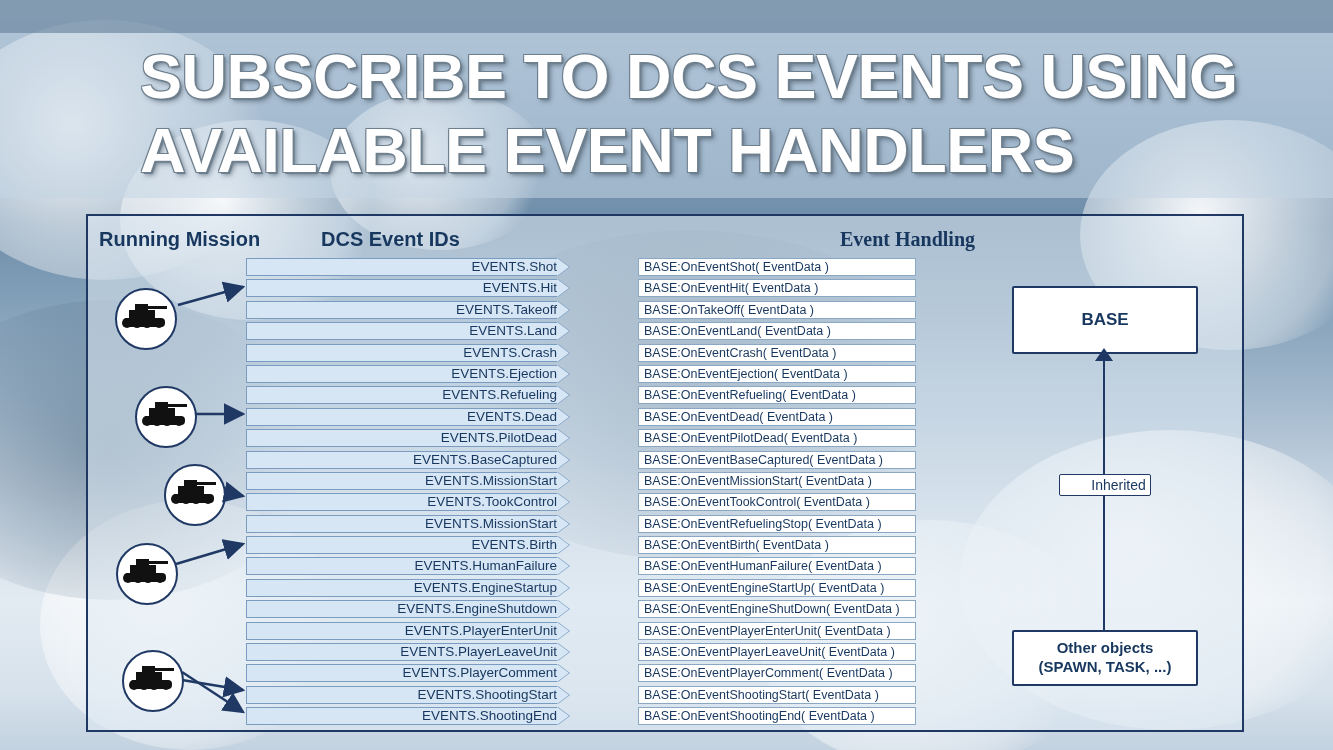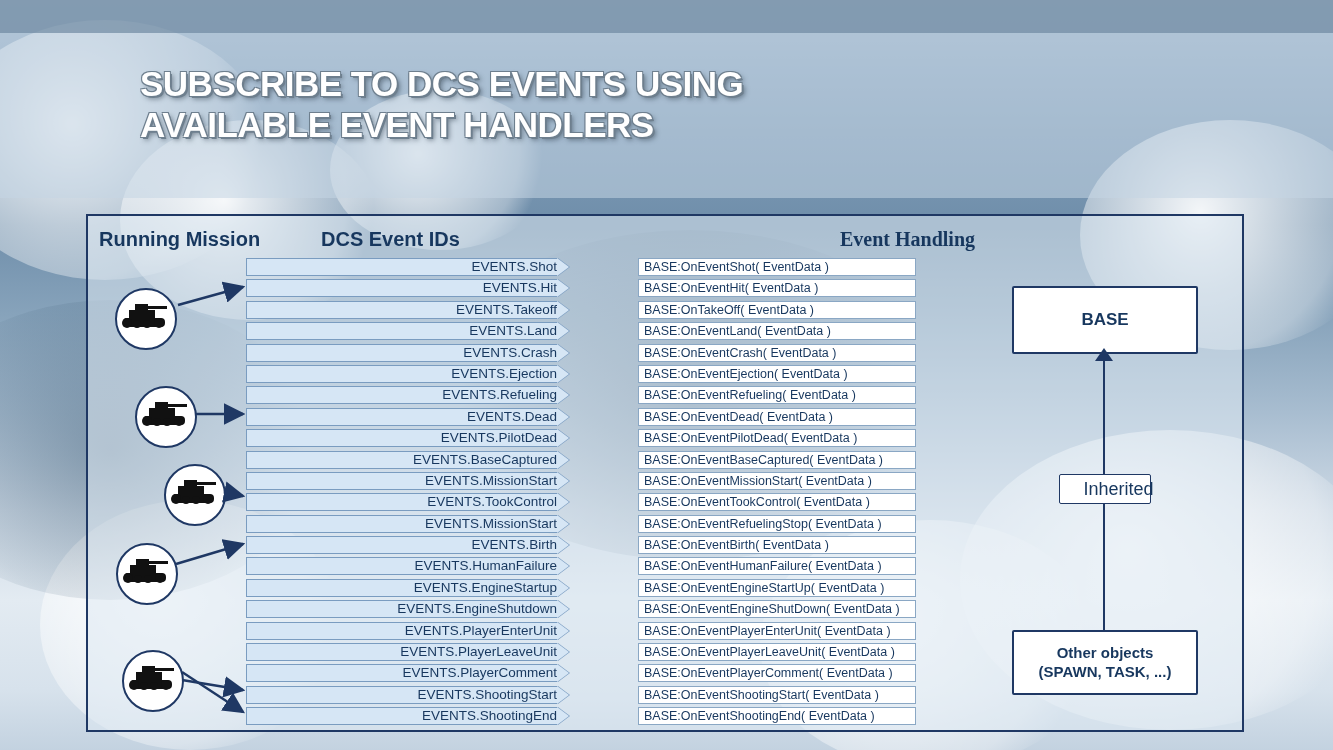--- a/index.html
+++ b/index.html
@@ -45,23 +45,23 @@
     position: absolute;
     left: 0;
     top: 33px;
     width: 1333px;
     height: 165px;
     background: rgba(196, 213, 228, 0.55);
   }
   .title {
     position: absolute;
     left: 140px;
-    top: 64px;
+    top: 40px;
     width: 1100px;
-    font-size: 35px;
+    font-size: 63px;
     font-weight: bold;
     line-height: 1.17;
     color: #ffffff;
     letter-spacing: -0.5px;
     text-shadow:
        2px 2px 0 #6e7f8e,
       -1px -1px 0 #6e7f8e,
        1px -1px 0 #6e7f8e,
       -1px  1px 0 #6e7f8e,
        3px 3px 5px rgba(40,55,70,0.55);
@@ -155,30 +155,30 @@
     align-items: center;
     justify-content: center;
     text-align: center;
     border-radius: 2px;
   }
   #box-base {
     left: 1012px; top: 286px; width: 186px; height: 68px;
     font-size: 17px;
   }
   #box-other {
-    left: 1012px; top: 630px; width: 186px; height: 65px;
+    left: 1012px; top: 630px; width: 186px; height: 56px;
     font-size: 15px;
     line-height: 1.25;
   }
   #box-inherited {
-    left: 1059px; top: 474px; width: 92px; height: 30px;
+    left: 1059px; top: 474px; width: 92px; height: 22px;
     background: #ffffff;
     border: 1px solid #1f3864;
     font-weight: normal;
-    font-size: 18px;
+    font-size: 14px;
     padding-left: 27px;
   }
   #inherit-line {
     position: absolute;
     left: 1103px;
     top: 358px;
     width: 2px;
     height: 272px;
     background: #1f3864;
   }

